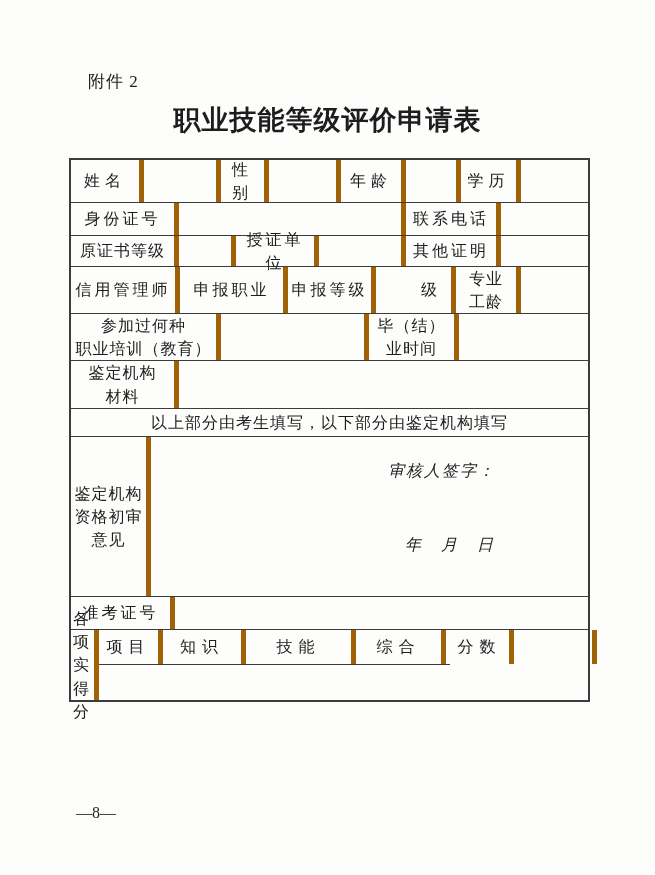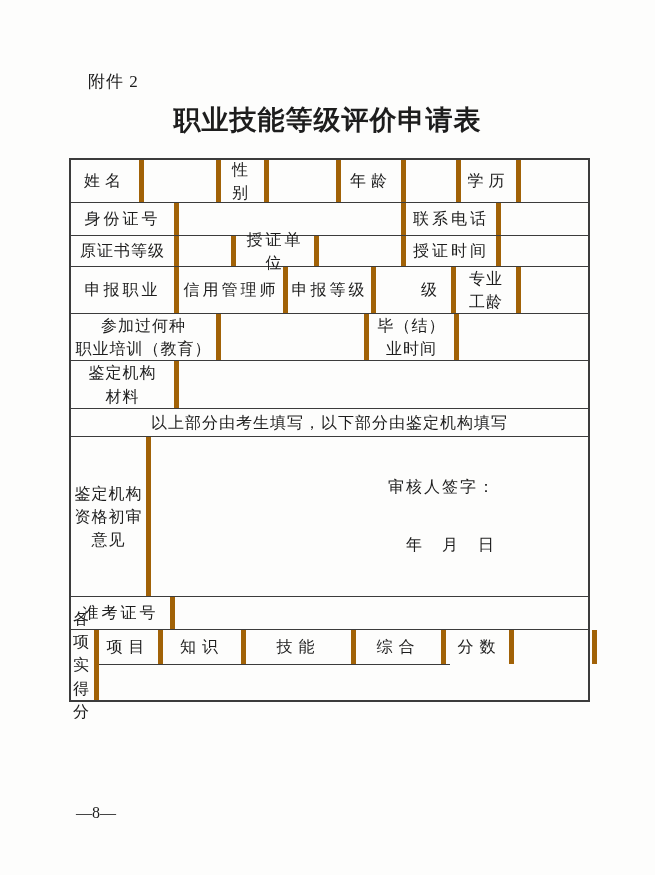--- a/index.html
+++ b/index.html
@@ -54,22 +54,22 @@
   .sp2 { letter-spacing: 5px; }
   .sp3 { letter-spacing: 6px; }
   .tight { letter-spacing: 1px; }
   .level-cell { justify-content: flex-end; padding-right: 14px; letter-spacing: 0; }
   .review-area {
     flex-direction: column;
     justify-content: flex-end;
     align-items: flex-start;
     padding-bottom: 8px;
   }
-  .sign-block { text-align: right; line-height: 29px; margin-left: 235px; letter-spacing: 2px; }
-  .date-line { padding-left: 16px; letter-spacing: 2px; }
+  .sign-block { text-align: center; line-height: 29px; margin-left: 235px; letter-spacing: 2px; font-style: italic; }
+  .date-line { padding-left: 16px; letter-spacing: 2px; margin-top: 16px; }
   .group-right { flex: 1; display: flex; flex-direction: row; }
   .gr { display: flex; }
   .gr-top { border-bottom: 1px solid #3c3c3c; }
   .page-number {
     position: absolute;
     left: 76px;
     top: 804px;
     font-size: 16px;
     letter-spacing: 0px;
   }
@@ -101,27 +101,27 @@
       <div class="c" style="width:95px">联系电话</div>
       <div class="c end"></div>
     </div>
 
 
     <div class="r" style="height:31px">
       <div class="c tight" style="width:108px">原证书等级</div>
       <div class="c" style="width:57px"></div>
       <div class="c" style="width:83px">授证单位</div>
       <div class="c" style="width:87px"></div>
-      <div class="c" style="width:95px">授证时间</div>
+      <div class="c" style="width:95px">其他证明</div>
       <div class="c end"></div>
     </div>
 
     <div class="r" style="height:47px">
+      <div class="c" style="width:109px">信用管理师</div>
       <div class="c" style="width:108px">申报职业</div>
-      <div class="c" style="width:109px">信用管理师</div>
       <div class="c" style="width:88px">申报等级</div>
       <div class="c level-cell" style="width:80px">级</div>
       <div class="c tight" style="width:65px">专业
 工龄</div>
       <div class="c end"></div>
     </div>
 
     <div class="r" style="height:47px">
       <div class="c tight" style="width:150px">参加过何种
 职业培训（教育）</div>

